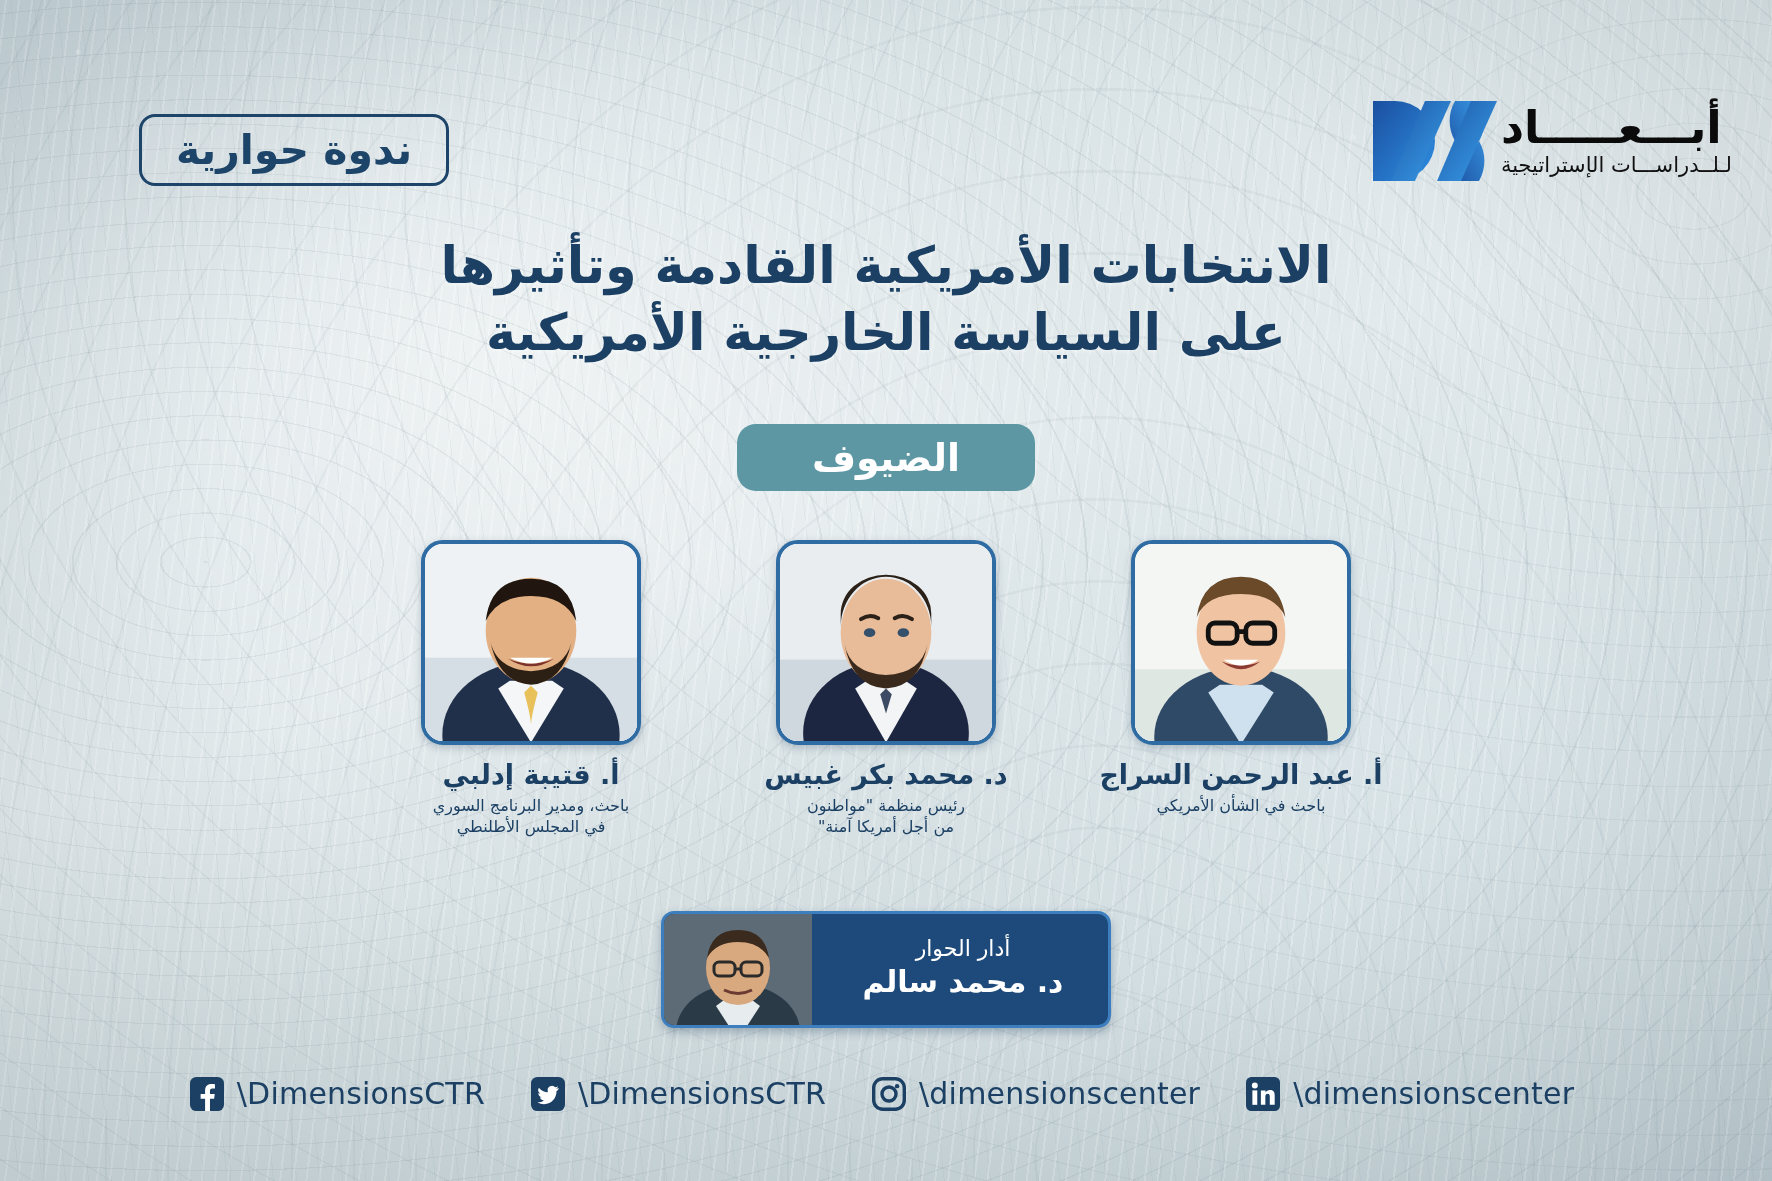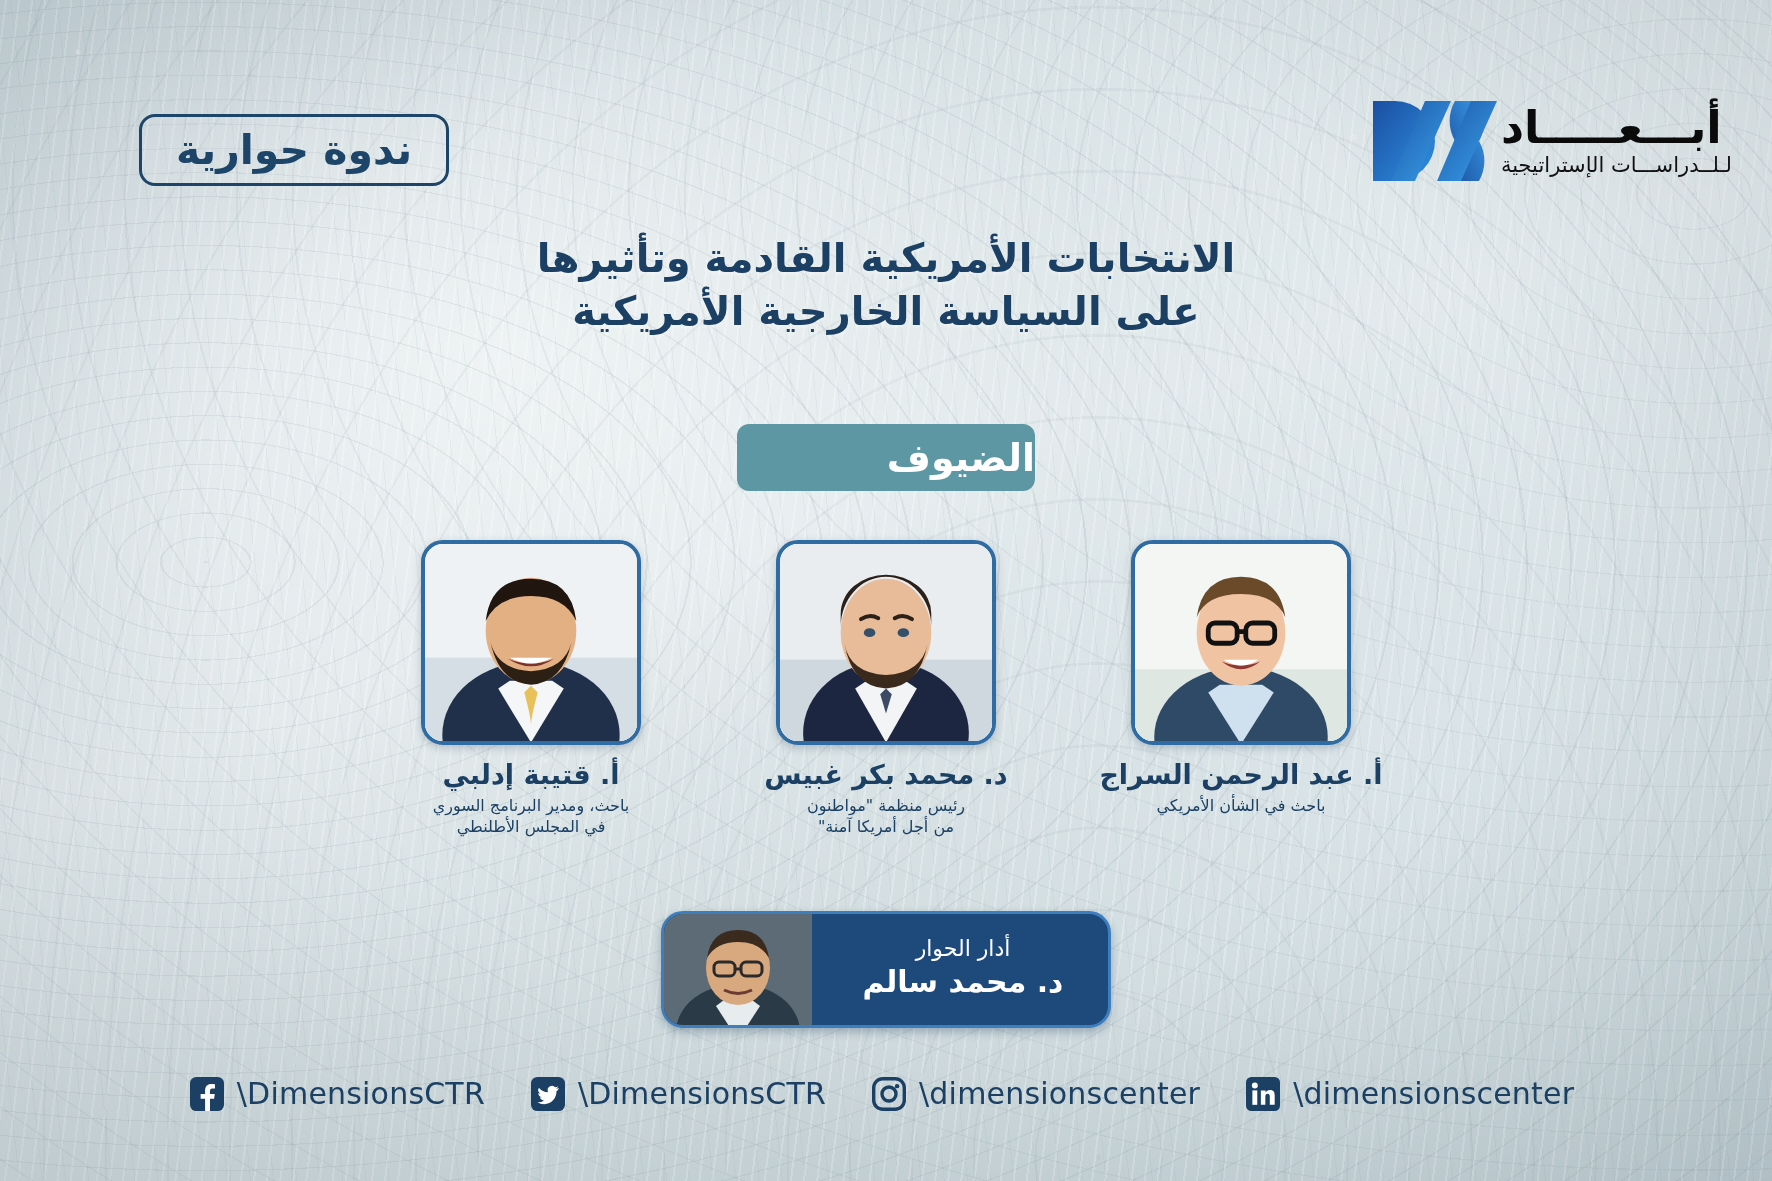--- a/index.html
+++ b/index.html
@@ -78,33 +78,33 @@
     font-size:21px; color:#111; line-height:1.1;
     margin-top:4px; white-space:nowrap; letter-spacing:.5px;
   }
   .logo-mark { width:132px; height:92px; display:block; }
 
   
   .title {
     position:absolute; top:232px; left:0; right:0;
     text-align:center;
     color:#1b4064;
-    font-size:40px; font-weight:bold; line-height:1.32;
+    font-size:51px; font-weight:bold; line-height:1.32;
     text-shadow:0 2px 4px rgba(255,255,255,.45);
     padding:0 110px;
   }
 
   
   .badge-guests {
     position:absolute; top:424px; left:50%;
     transform:translateX(-50%);
     width:298px; height:67px;
     background:#5d97a4;
-    border-radius:12px;
-    display:flex; align-items:center; justify-content:flex-start;
+    border-radius:19px;
+    display:flex; align-items:center; justify-content:center;
     color:#ffffff; font-size:38px; font-weight:bold;
     letter-spacing:1px;
   }
 
   
   .speakers {
     position:absolute; top:540px; left:0; right:0;
     display:flex; justify-content:center; gap:55px;
     direction:rtl;
   }
@@ -130,21 +130,21 @@
     font-weight:400;
   }
 
   
   .moderator {
     position:absolute; top:911px; left:50%;
     transform:translateX(-50%);
     width:450px; height:117px;
     background:#1d4a7b;
     border:3px solid #3d7fbe;
-    border-radius:22px;
+    border-radius:13px;
     display:flex; align-items:stretch;
     direction:rtl;
     overflow:hidden;
     box-shadow:0 4px 10px rgba(20,50,80,.30);
   }
   .mod-text {
     flex:1; display:flex; flex-direction:column;
     align-items:center; justify-content:center;
     color:#fff; padding-inline-end:6px;
   }

